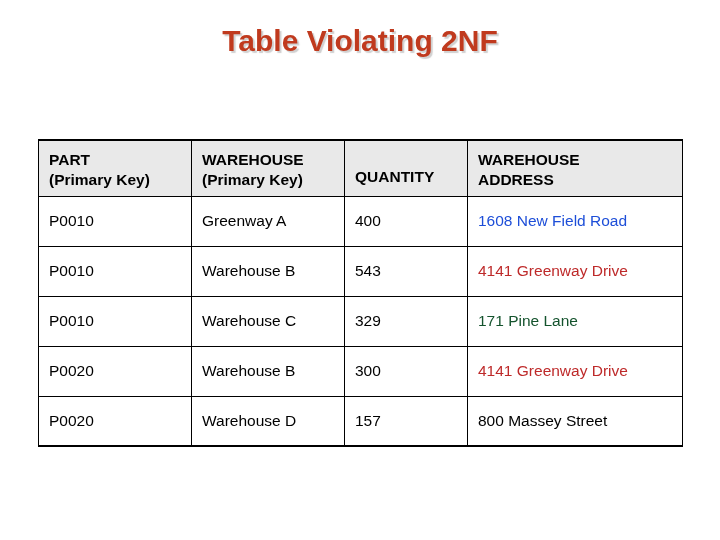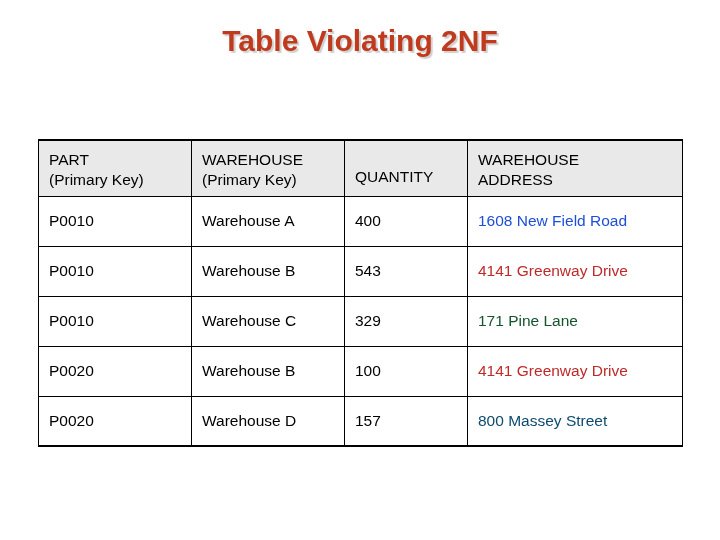--- a/index.html
+++ b/index.html
@@ -55,21 +55,21 @@
     font-size: 15.5px;
     color: #000000;
     text-align: left;
     vertical-align: middle;
     line-height: 1.28;
     overflow: hidden;
   }
 
   table.data-table thead th {
     background: #E9E9E9;
-    font-weight: normal;
+    font-weight: bold;
     height: 56px;
     vertical-align: top;
     padding-top: 9px;
     box-sizing: border-box;
     margin-top: 22px;
   }
 
   
   table.data-table thead th.bottom-line {
     vertical-align: bottom;
@@ -129,43 +129,43 @@
         </th>
         <th style="background: rgb(233, 233, 233);">
           <span class="hdr-line">WAREHOUSE</span>
           <span class="hdr-line">ADDRESS</span>
         </th>
       </tr>
     </thead>
     <tbody>
       <tr>
         <td>P0010</td>
-        <td>Warehouse A</td>
+        <td>Greenway A</td>
         <td>400</td>
         <td style="color: #1d4ed8;">1608 New Field Road</td>
       </tr>
       <tr>
         <td>P0010</td>
         <td>Warehouse B</td>
         <td>543</td>
         <td style="color: rgb(190, 42, 42);">4141 Greenway Drive</td>
       </tr>
       <tr>
         <td>P0010</td>
         <td>Warehouse C</td>
         <td>329</td>
         <td style="color: #14532d;">171 Pine Lane</td>
       </tr>
       <tr>
         <td>P0020</td>
         <td>Warehouse B</td>
-        <td>100</td>
+        <td>300</td>
         <td style="color: rgb(190, 42, 42);">4141 Greenway Drive</td>
       </tr>
       <tr>
         <td>P0020</td>
         <td>Warehouse D</td>
         <td>157</td>
-        <td style="color: #0c4a6e;">800 Massey Street</td>
+        <td style="color: #000000;">800 Massey Street</td>
       </tr>
     </tbody>
   </table>
 </div>
 
 </body></html>

